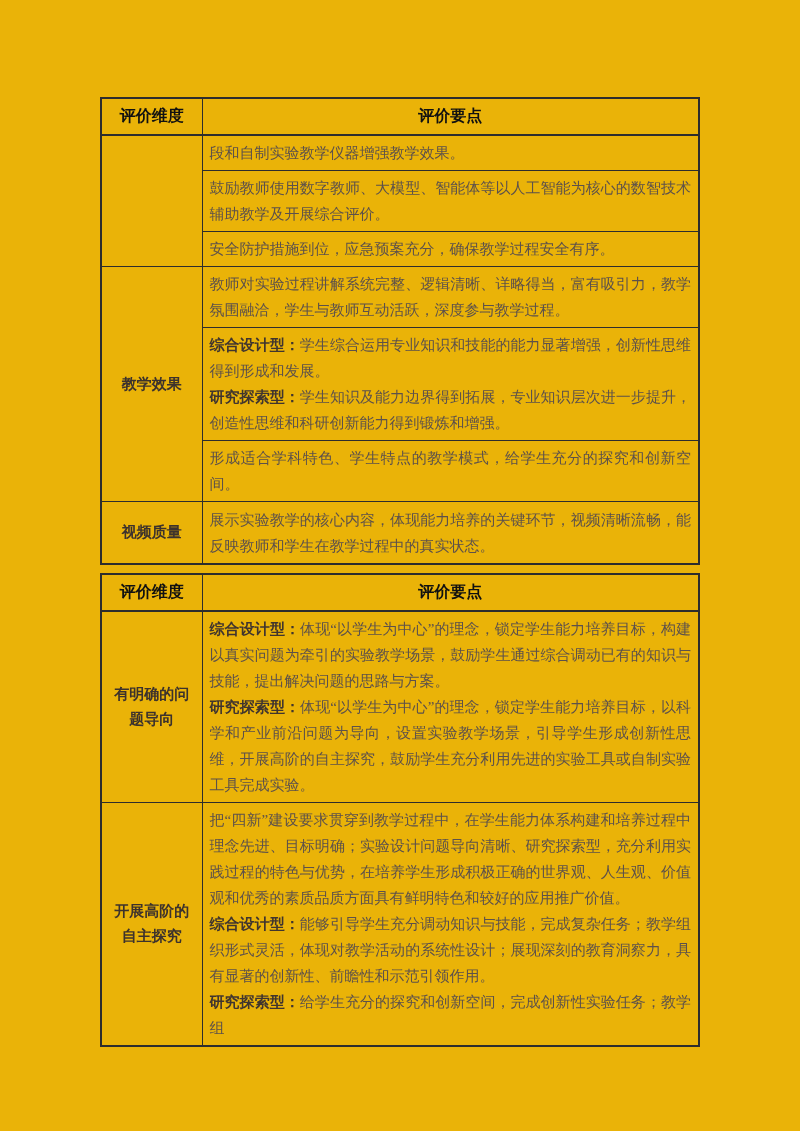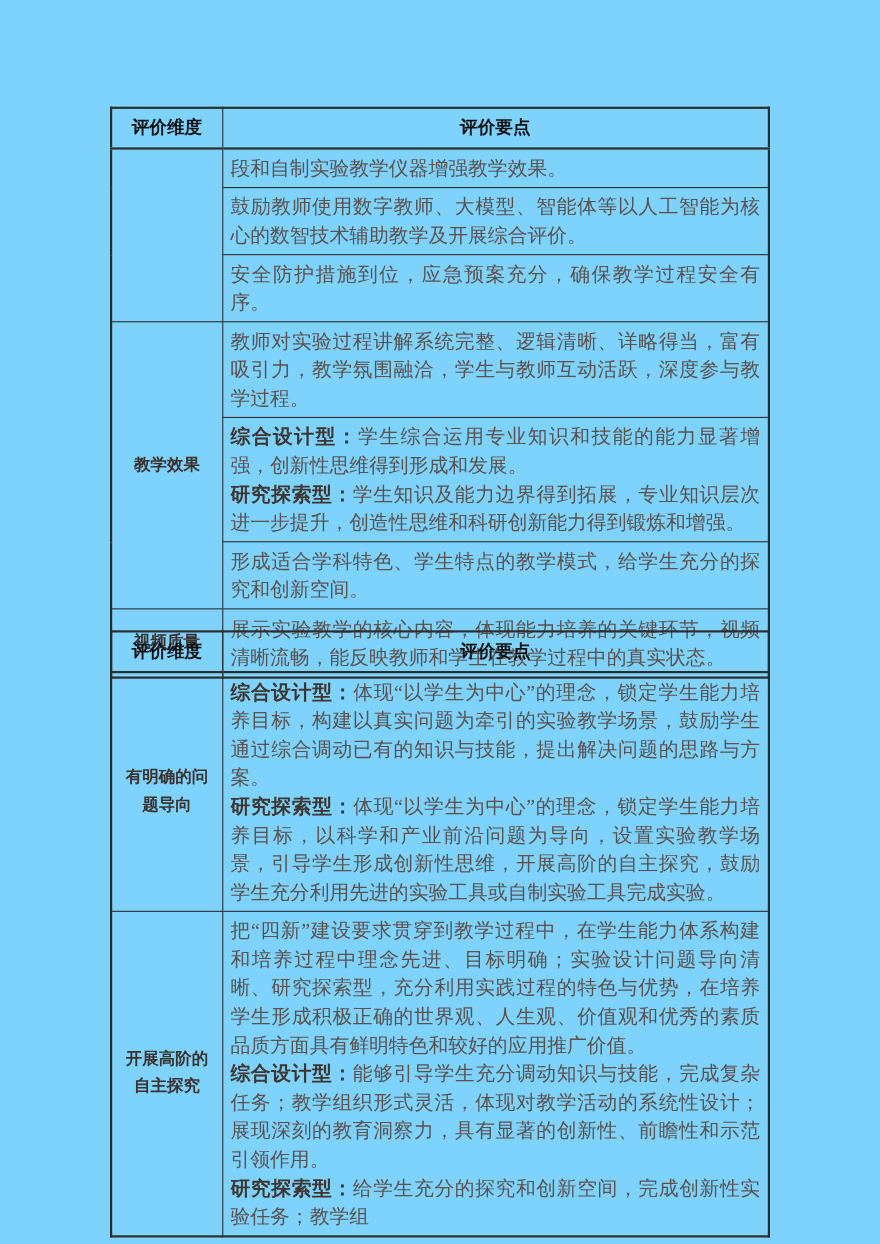--- a/index.html
+++ b/index.html
@@ -4,21 +4,21 @@
 <style>
   html, body {
     margin: 0;
     padding: 0;
     background: #ffffff;
   }
   .page {
     position: relative;
     width: 800px;
     height: 1131px;
-    background: #7dd3fc;
+    background: #eab308;
     font-family: "Liberation Serif", serif;
     overflow: hidden;
   }
   table.rubric {
     position: absolute;
     left: 100px;
     width: 600px;
     border-collapse: collapse;
     table-layout: fixed;
     border: 2px solid #2d2d2d;
@@ -44,21 +44,21 @@
     vertical-align: middle;
     font-weight: bold;
     color: #3c322d;
     font-size: 15px;
     line-height: 25px;
     padding: 18px 5px;
   }
   td.pts {
     vertical-align: middle;
     padding: 4px 7px;
-    font-size: 18px;
+    font-size: 15px;
     line-height: 26px;
     color: #5d514b;
     text-align: justify;
   }
   td.pts p { margin: 0; }
   td.pts b {
     color: #40352f;
     font-weight: bold;
     font-family: Liberation Serif, serif;
   }

